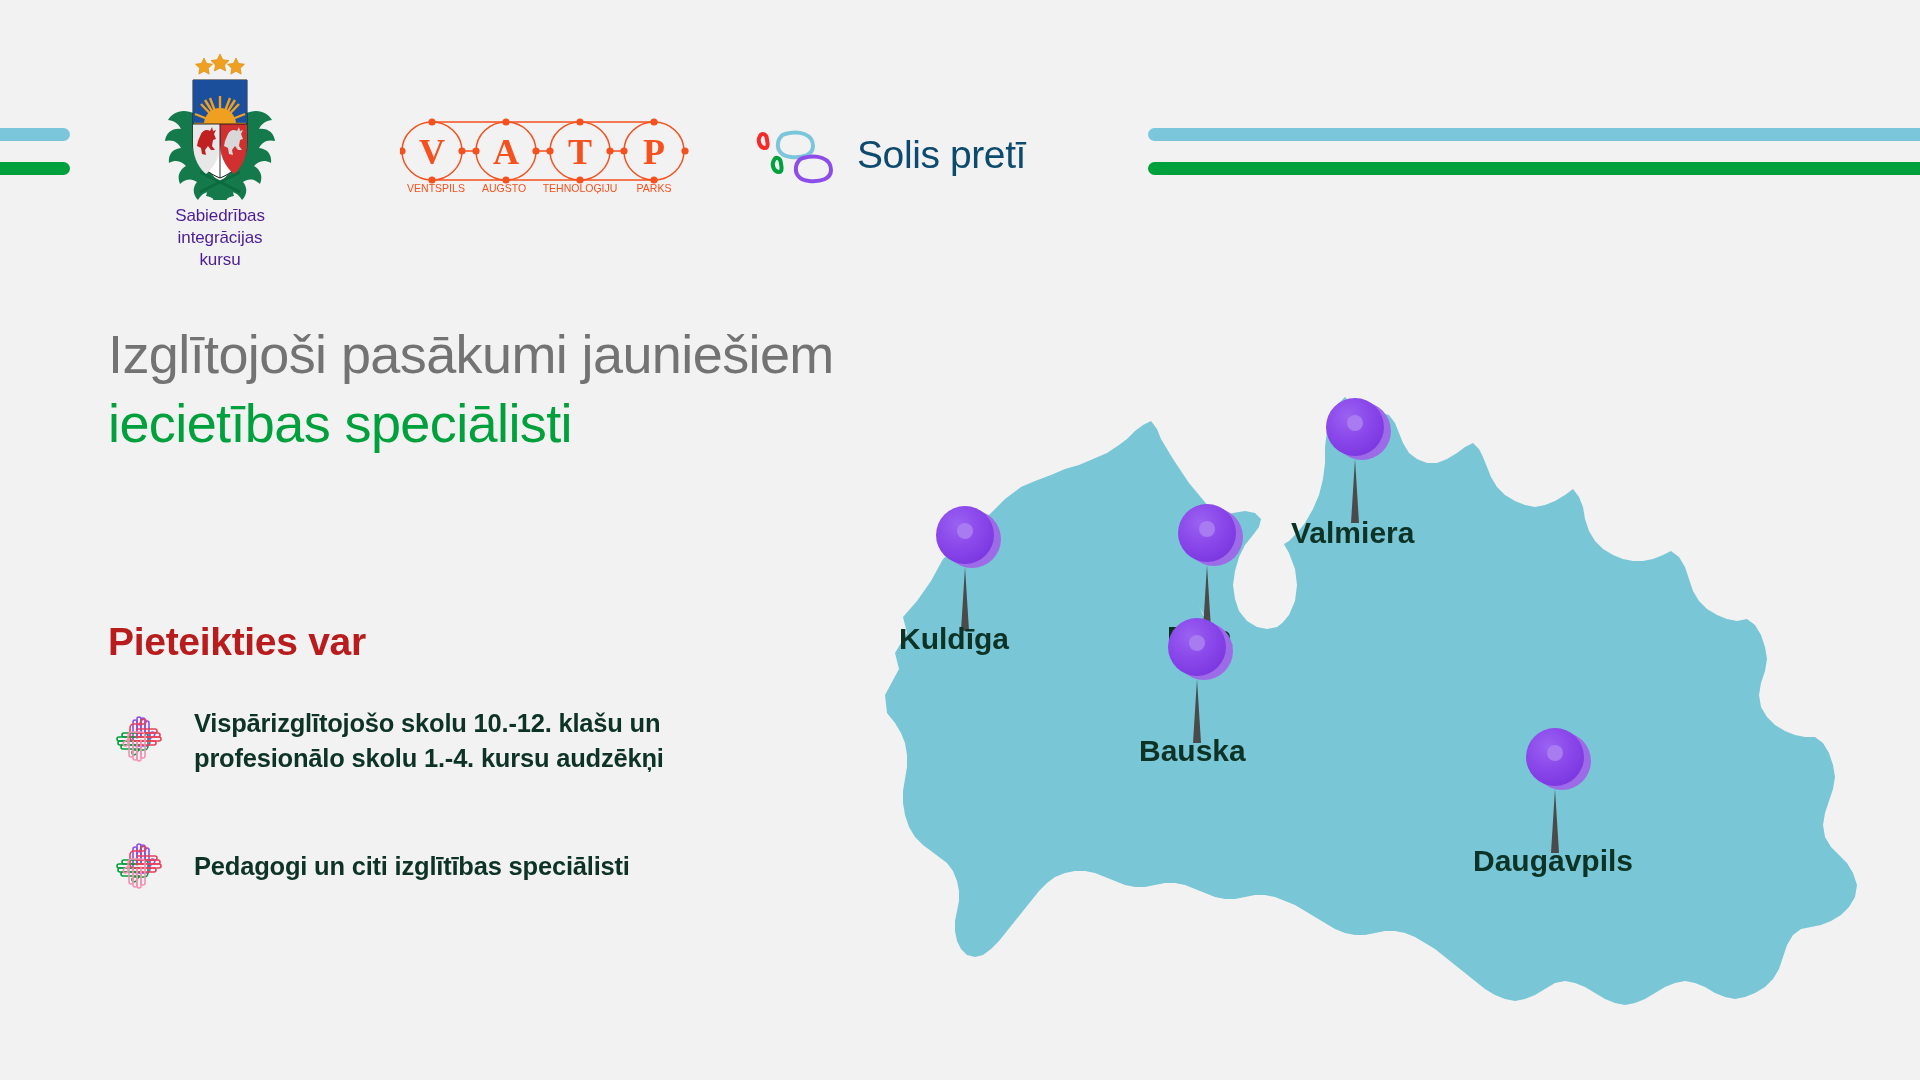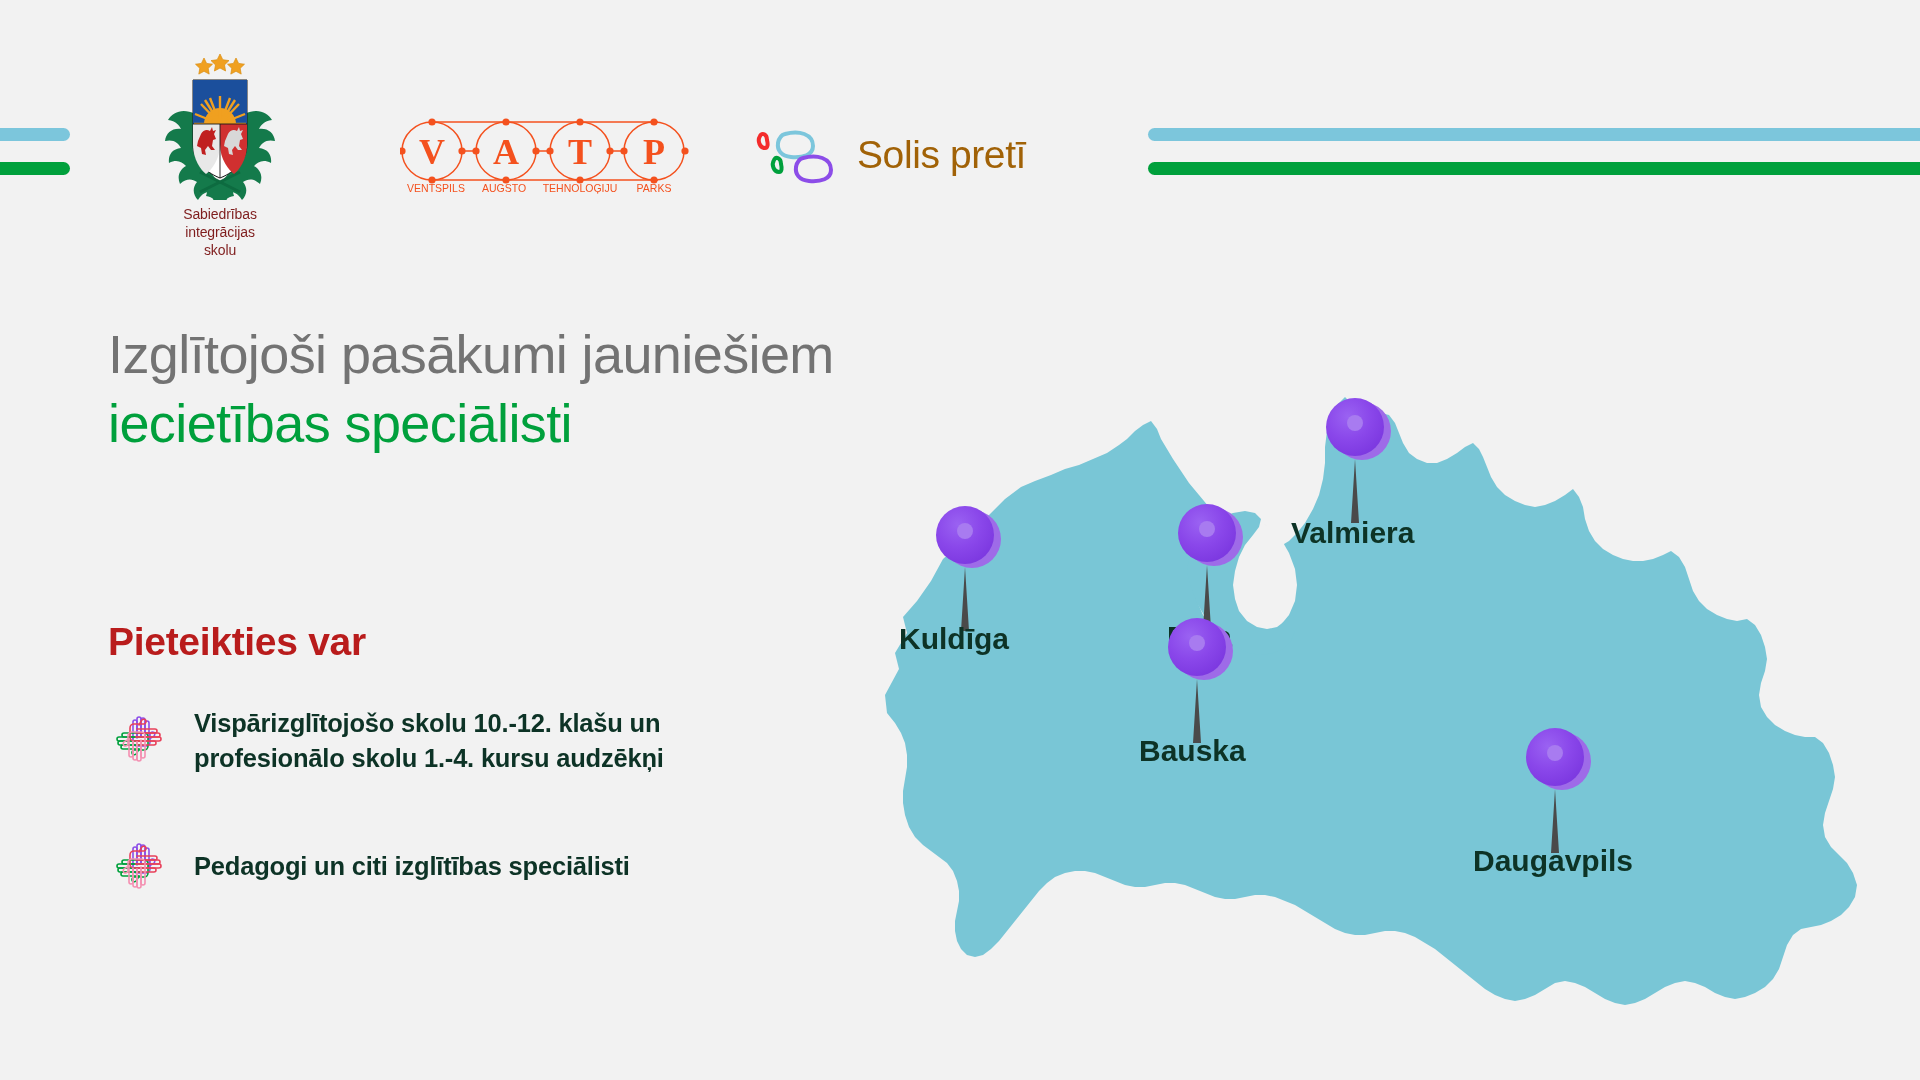--- a/index.html
+++ b/index.html
@@ -21,30 +21,30 @@
   .rule-group.left .rule.blue  { border-radius:0 7px 7px 0; }
   .rule-group.left .rule.green { border-radius:0 7px 7px 0; }
   .rule-group.right .rule { border-radius:7px 0 0 7px; }
 
   
   .logo-strip { position:absolute; left:0; top:0; width:1148px; height:260px; }
 
   .sif-logo { position:absolute; left:150px; top:52px; width:140px; text-align:center; }
   .sif-crest { width:130px; height:148px; display:block; margin:0 auto; }
   .sif-caption {
-    font-size:14px; line-height:1.3; color:#7f1d1d;
+    font-size:17px; line-height:1.3; color:#4c1d95;
     margin-top:5px; letter-spacing:-0.1px;
   }
 
   .vatp-logo { position:absolute; left:400px; top:112px; width:292px; }
   .vatp-logo svg { width:292px; height:82px; display:block; }
 
   .solis-logo { position:absolute; left:755px; top:124px; display:flex; align-items:center; gap:16px; }
   .solis-marks { width:86px; height:62px; }
-  .solis-text { font-size:39px; color:#a16207; letter-spacing:-0.4px; white-space:nowrap; }
+  .solis-text { font-size:39px; color:#0c4a6e; letter-spacing:-0.4px; white-space:nowrap; }
 
   
   .headline { position:absolute; left:108px; top:320px; }
   .headline .line1 {
     font-size:54px; color:#737373; letter-spacing:-0.6px; white-space:nowrap;
     line-height:1.28;
   }
   .headline .line2 {
     font-size:54px; color:#00a03c; letter-spacing:-0.6px; white-space:nowrap;
     line-height:1.28;
@@ -142,21 +142,21 @@
         <path d="M73 82 c2 -4 6 -5 9 -3 l2 -4 1 4 3 -1 -2 4 2 5 -3 1 -1 6 3 4 -4 0 -3 -4 -3 4 1 5 -4 -1 -1 -6 -4 -2 1 -5 z"></path>
       </g>
 
       <g stroke="#1a1a1a" stroke-width="0.9" fill="none">
         <path d="M38 72 H92"></path>
           <path d="M65 72 V126"></path>
       </g>
     </svg>
     <div class="sif-caption">
       <div>Sabiedrības integrācijas</div>
-      <div>skolu</div>
+      <div>kursu</div>
     </div>
   </div>
 
   <div class="vatp-logo">
     <svg viewBox="0 0 292 82">
       <g stroke="#f4511e" fill="none" stroke-width="1.5">
 
         <line x1="32" y1="10" x2="258" y2="10"></line>
         <line x1="32" y1="68" x2="258" y2="68"></line>
 

